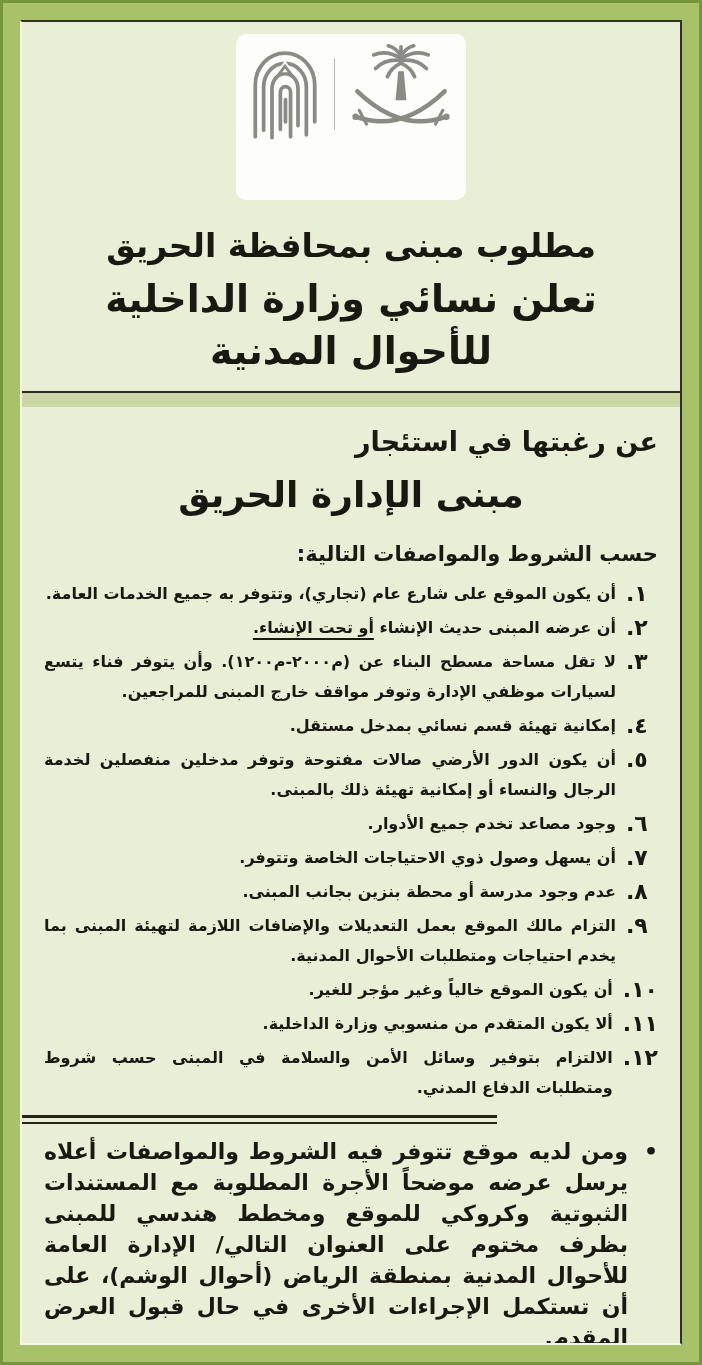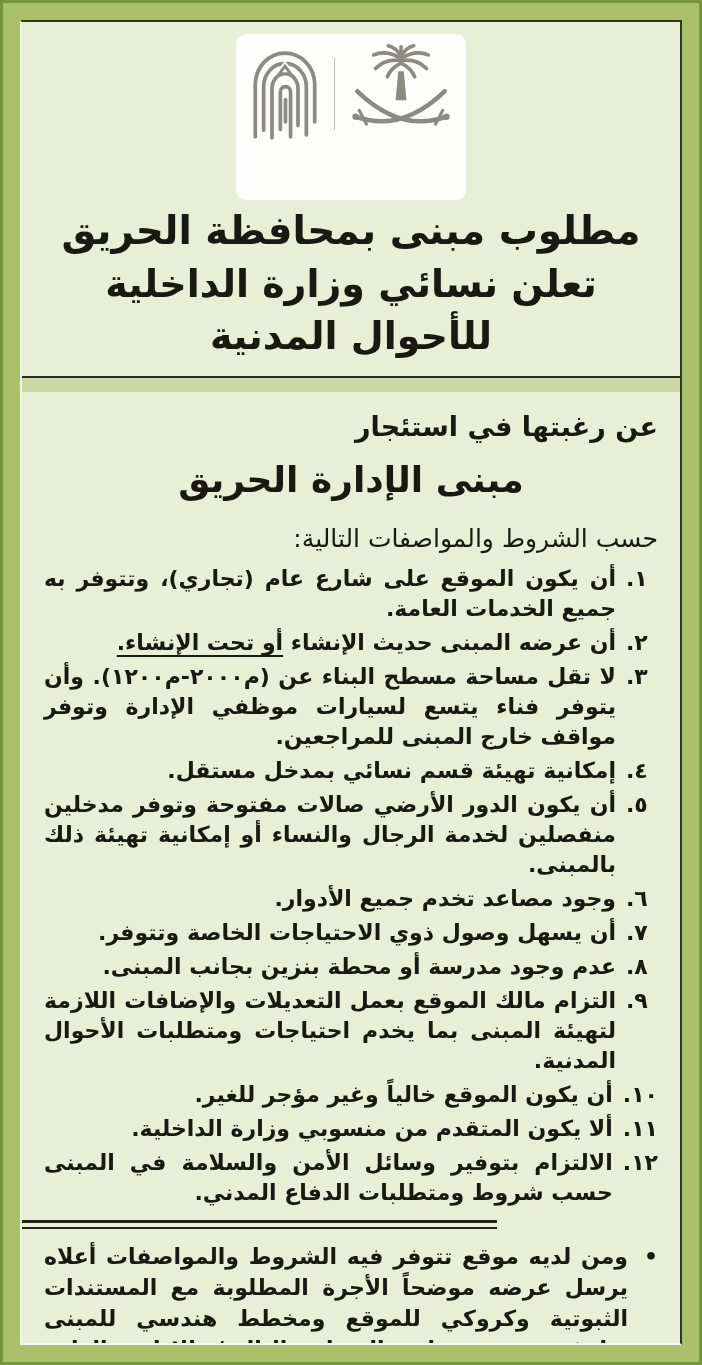--- a/index.html
+++ b/index.html
@@ -34,36 +34,36 @@
     margin:0 auto;
     padding:8px 10px 6px;
     display:flex; flex-direction:column; align-items:center;
   }
   .logo-row{ direction:ltr; display:flex; align-items:center; justify-content:center; gap:10px; height:104px; }
   .logo-divider{ width:1px; height:72px; background:#b9b9b1; }
   .brand-text{
     font-weight:bold; font-size:29px; line-height:40px;
     color:#7e7e77; letter-spacing:-1px;
   }
-  .title1{ font-weight:bold; font-size:39px; line-height:46px; margin-top:8px; }
+  .title1{ font-weight:bold; font-size:33px; line-height:46px; margin-top:23px; }
   .title2{ font-weight:bold; font-size:38px; line-height:52px; margin-top:4px; letter-spacing:-1px; }
   .strip{ height:14px; background:#ccd7a8; }
   
   .body-area{ padding:18px 22px 10px; }
   .intro1{ text-align:right; font-weight:bold; font-size:27px; line-height:34px; }
   .intro2{ text-align:center; font-weight:bold; font-size:36px; line-height:48px; margin-top:12px; letter-spacing:-1px; }
-  .cond-heading{ font-weight:normal; font-size:25px; line-height:34px; margin-top:18px; }
+  .cond-heading{ font-weight:bold; font-size:21px; line-height:34px; margin-top:18px; }
   .cond-list{ margin-top:8px; }
   .cond{ display:flex; align-items:flex-start; margin-top:4px; }
   .cond .num{
     flex:0 0 42px; font-weight:bold; font-size:22px; line-height:30px;
     text-align:left; padding-left:10px; white-space:nowrap;
   }
   .cond .txt{
-    flex:1; font-weight:bold; font-size:22px; line-height:30px;
+    flex:1; font-weight:bold; font-size:16px; line-height:30px;
     text-align:justify;
   }
   .ul{ text-decoration:underline; text-decoration-thickness:2px; text-underline-offset:5px; }
   .divider{
     width:475px; height:9px; margin:12px auto 12px -22px; margin-right:auto;
     border-top:3px solid #23231a; border-bottom:2px solid #23231a;
   }
   .bullets{ }
   .bullet{ display:flex; align-items:flex-start; margin-top:6px; }
   .bullet .mark{ flex:0 0 30px; font-weight:bold; font-size:22px; line-height:31px; }

